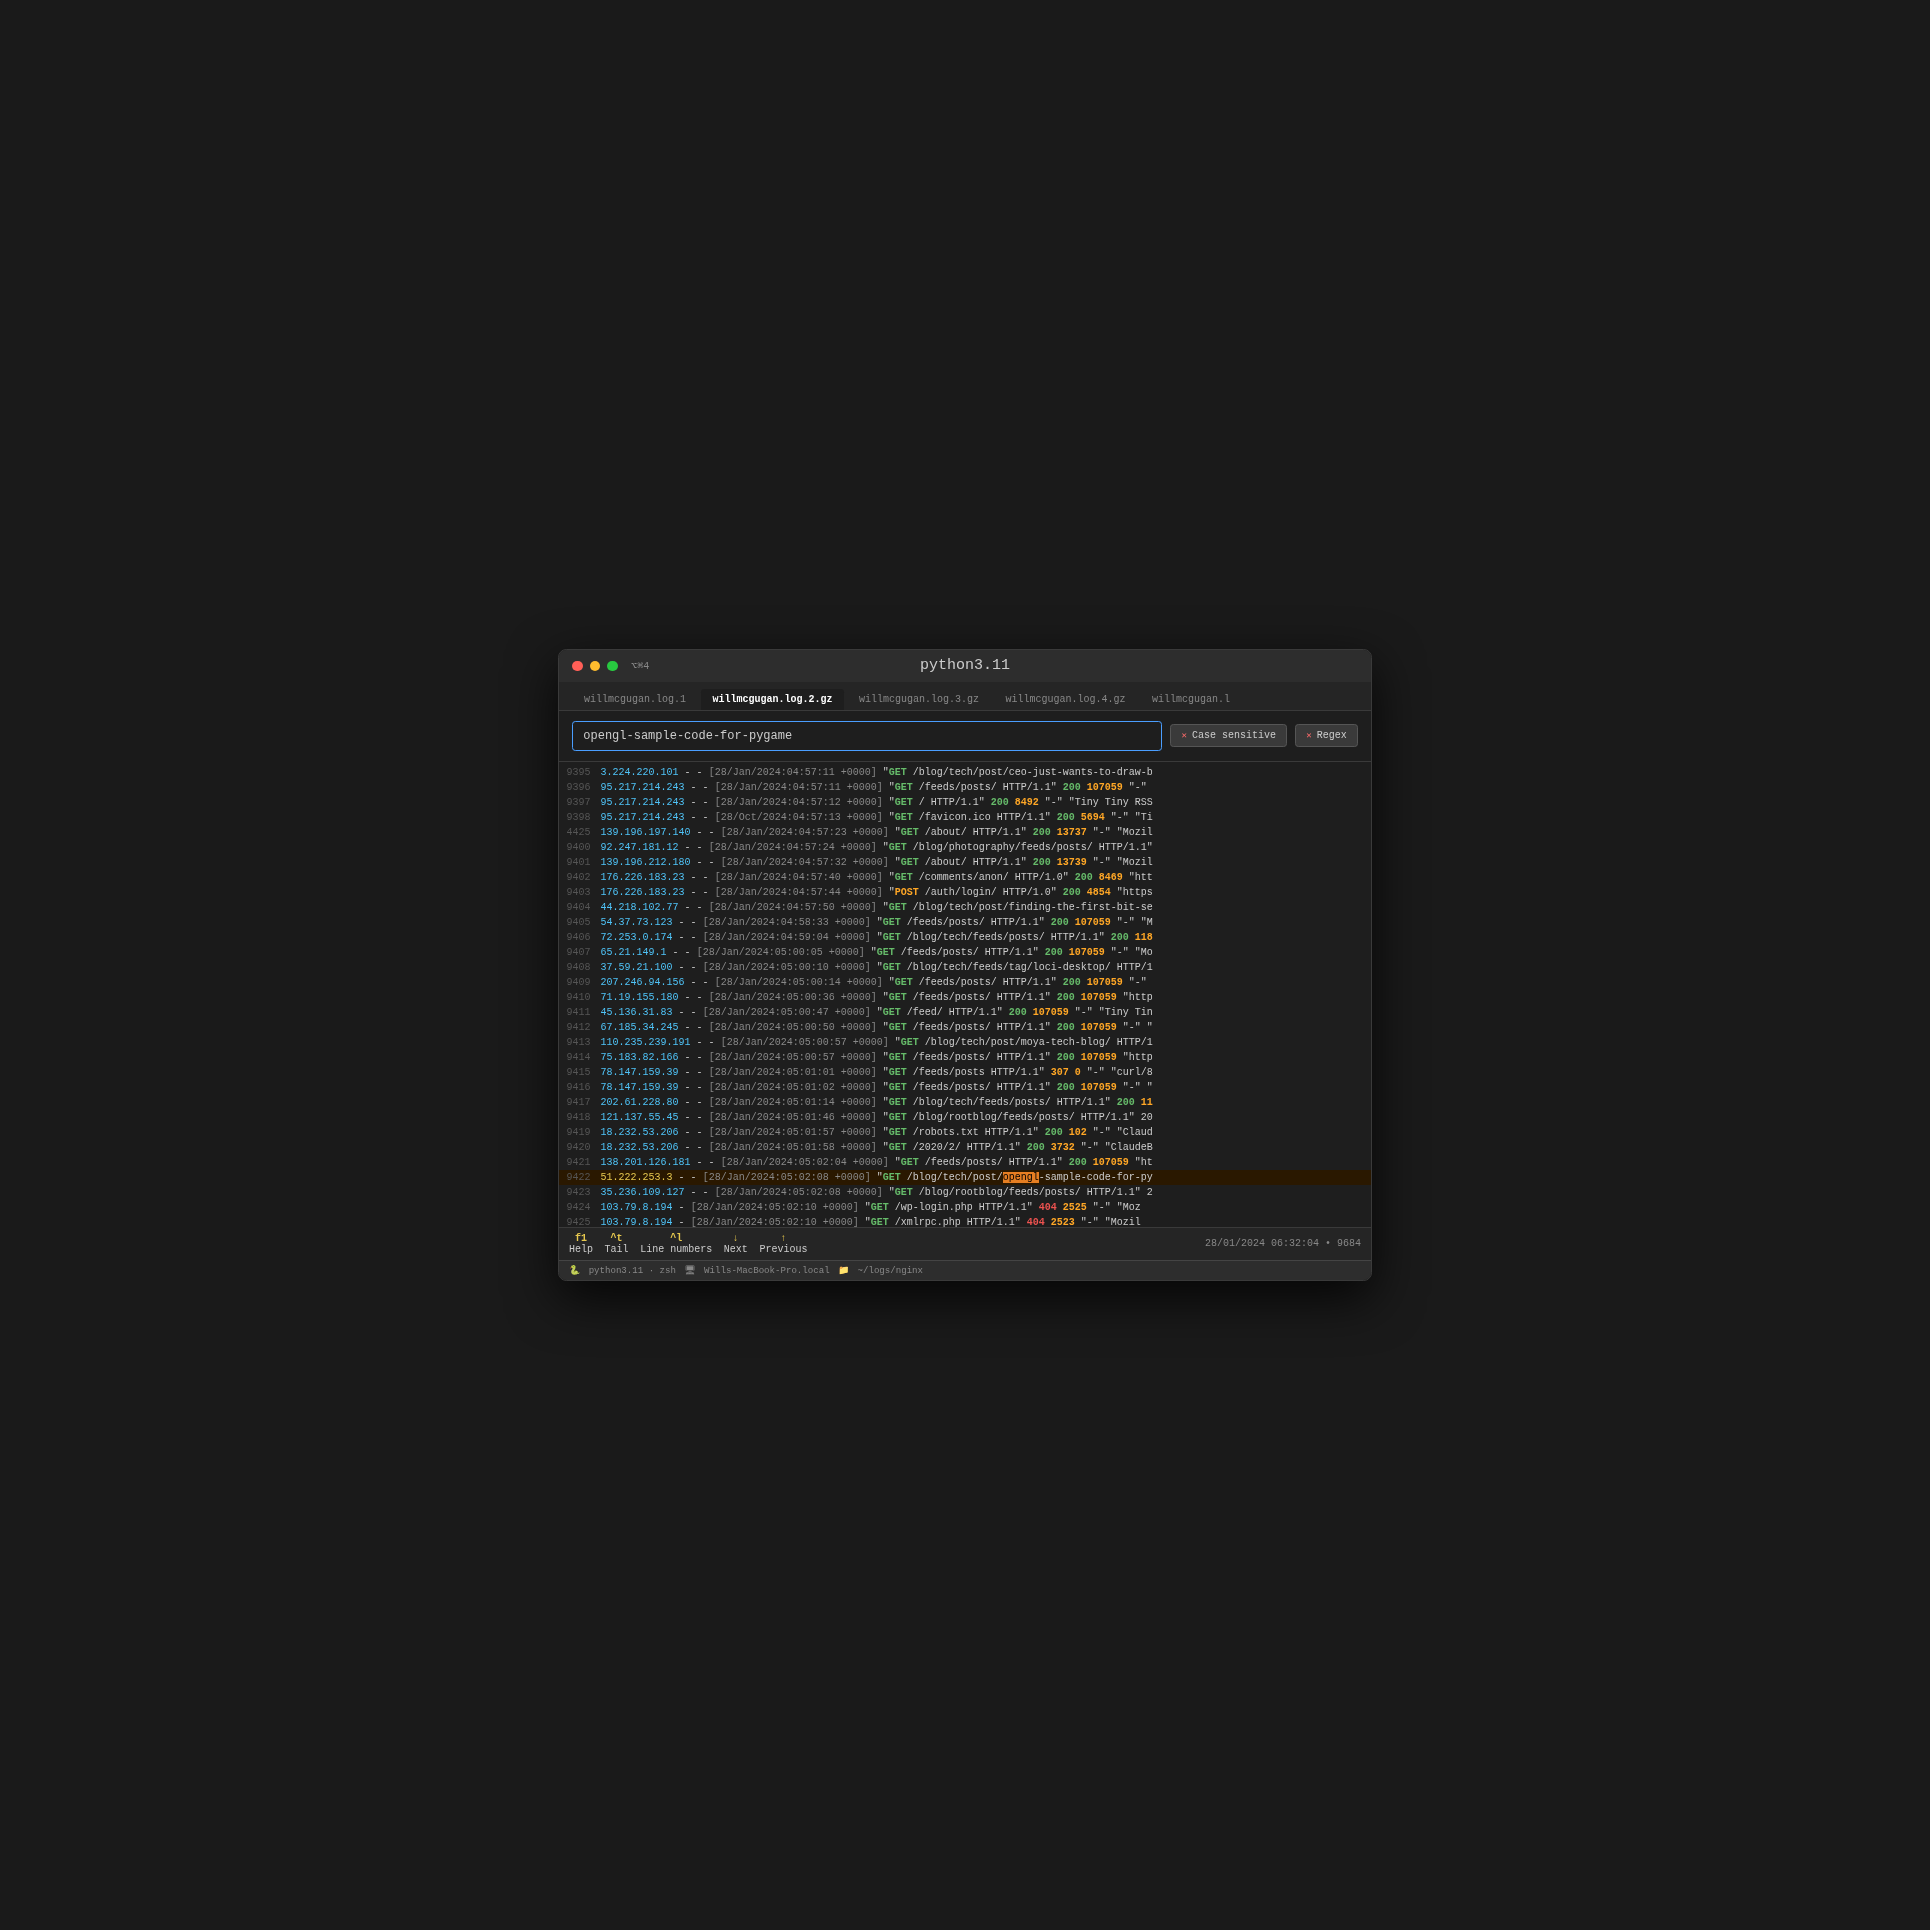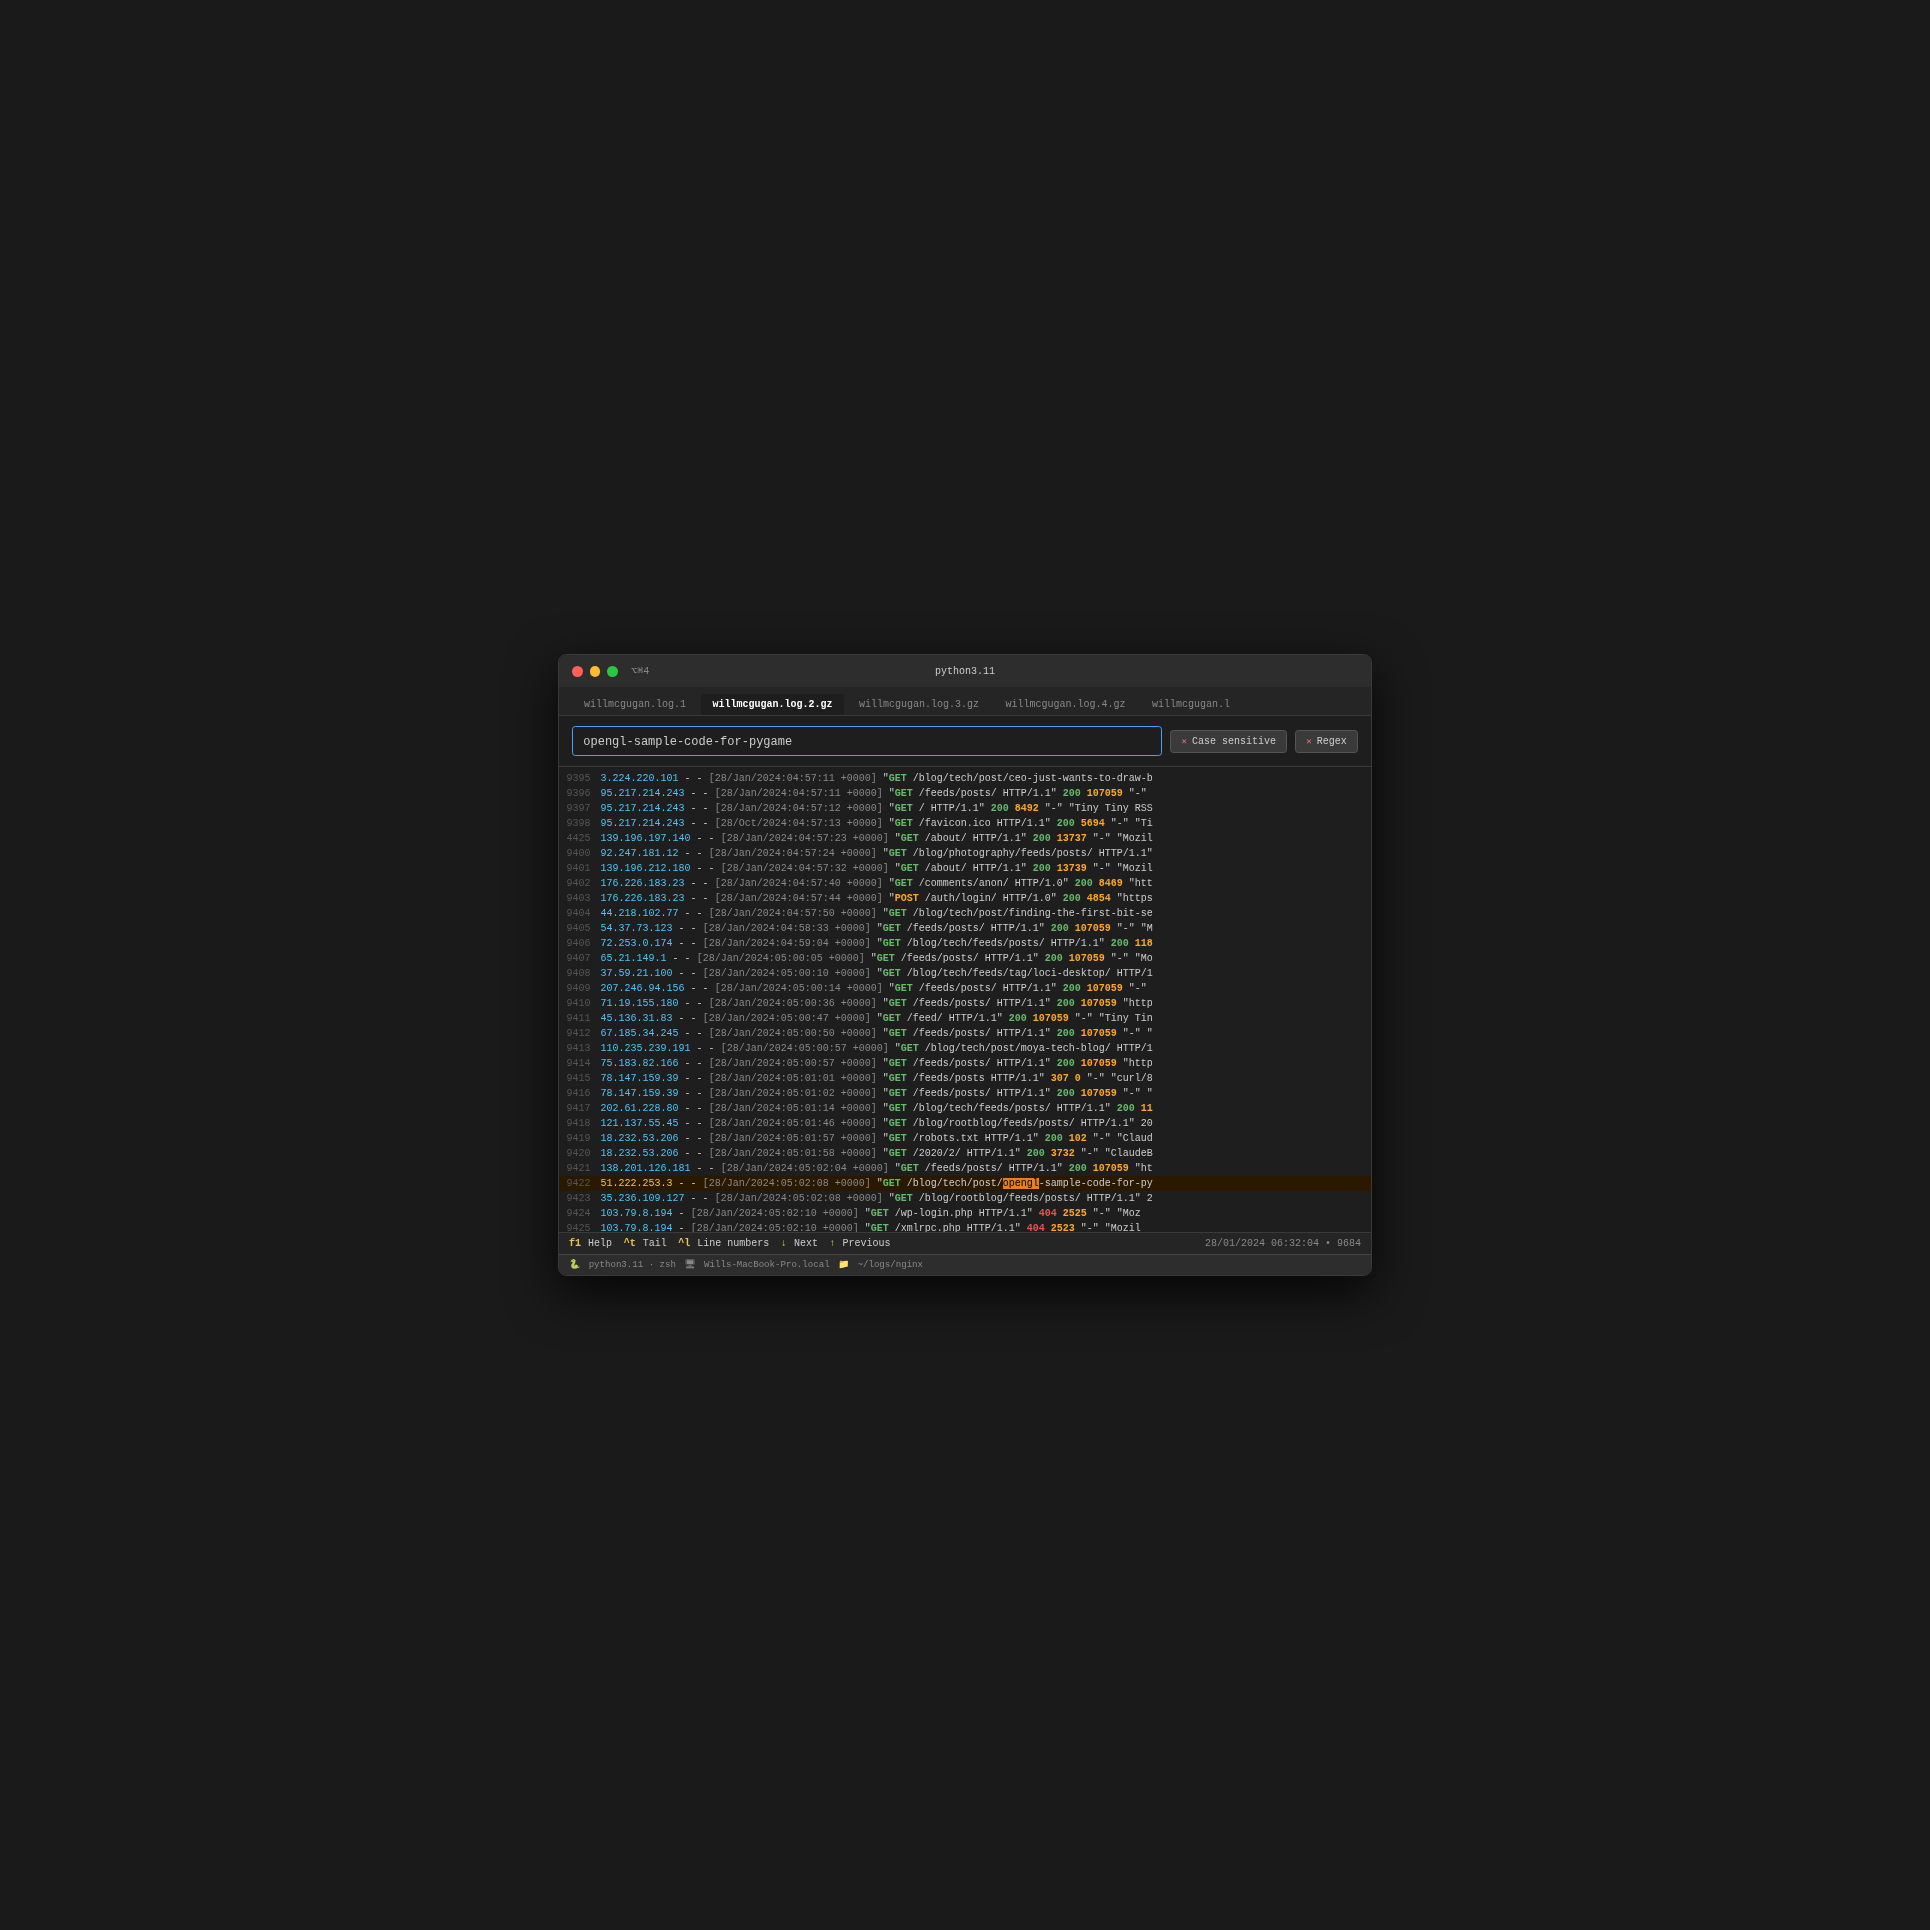--- a/index.html
+++ b/index.html
@@ -44,21 +44,21 @@
     .title-bar-shortcut {
       color: #888;
       font-size: 10px;
       margin-left: 13.3px;
     }
     .title-bar-title {
       position: absolute;
       left: 50%;
       transform: translateX(-50%);
       color: #ccc;
-      font-size: 10px;
+      font-size: 15px;
       font-weight: 500;
     }
     .tabs-bar {
       background: #252525;
       display: flex;
       padding: 6.6px 13.3px 0;
       gap: 3.3px;
       overflow-x: auto;
       border-bottom: 0.8px solid #3a3a3a;
     }
@@ -161,23 +161,24 @@
       justify-content: space-between;
     }
     .status-left {
       display: flex;
       gap: 11.6px;
       align-items: center;
     }
     .status-key {
       display: flex;
       align-items: center;
-      gap: 7px;
-      font-size: 10px;
-      color: #ccc;
+      gap: 0;
+      font-size: 10px;
+      color: #ccc;
+      flex-direction: column;
     }
     .status-key .key-badge {
       color: #e6c84e;
       font-weight: bold;
     }
     .status-key .key-label {
       color: #ccc;
     }
     .status-right {
       color: #888;

